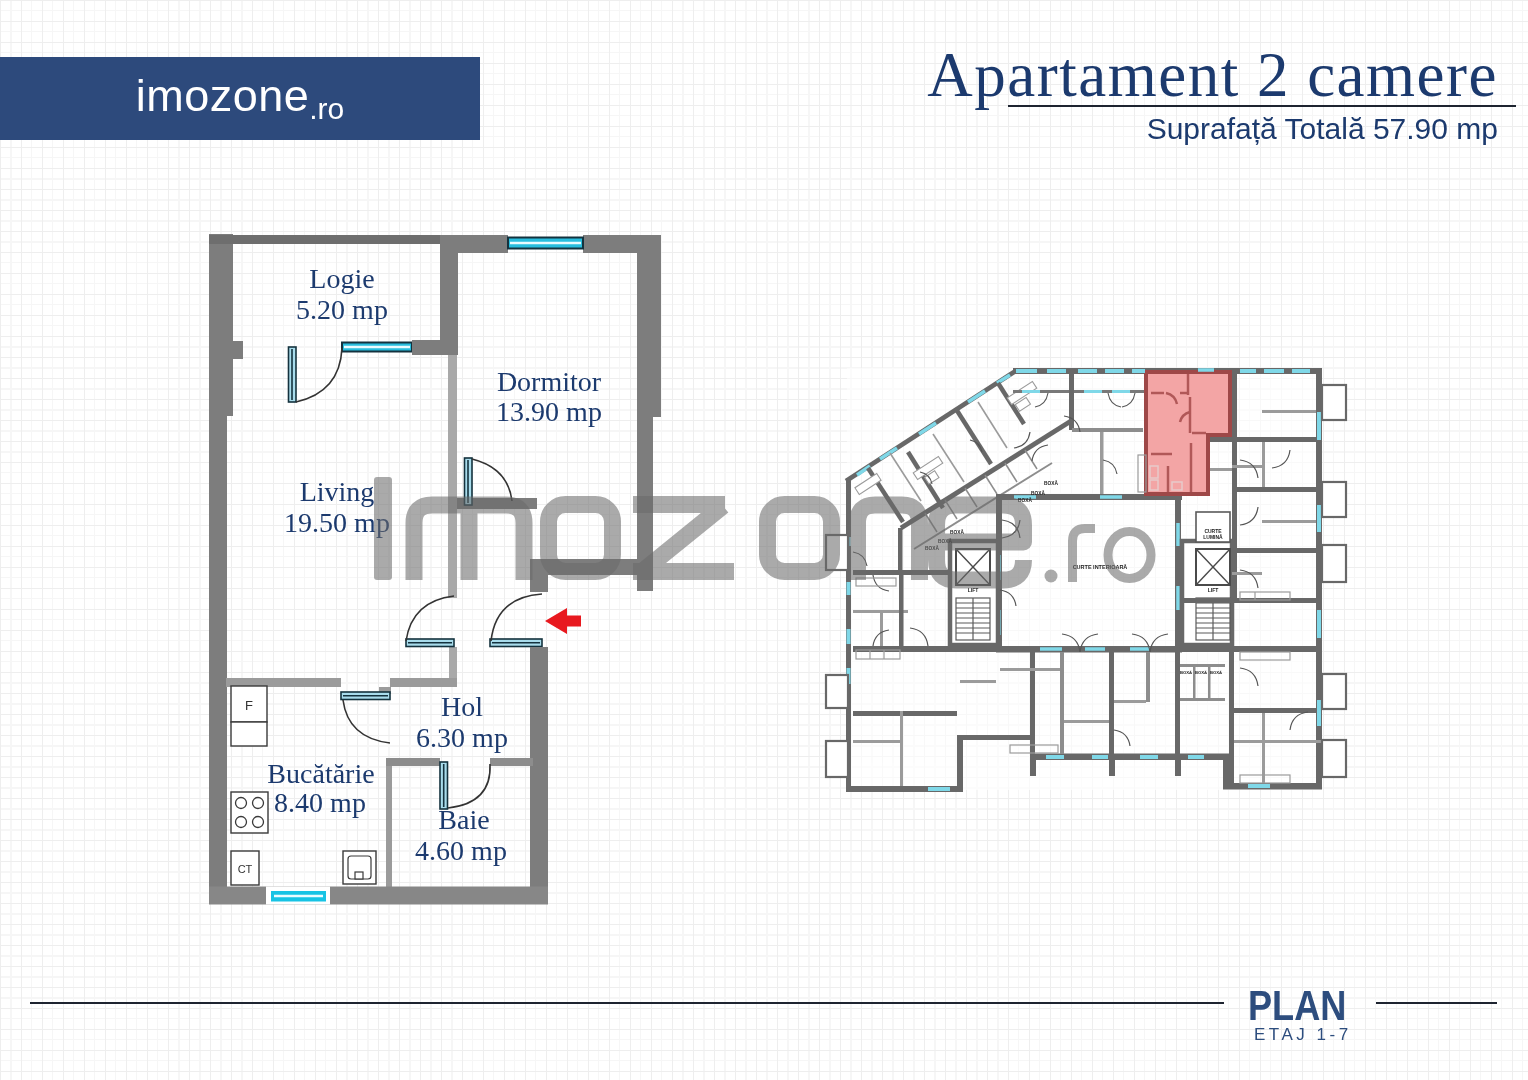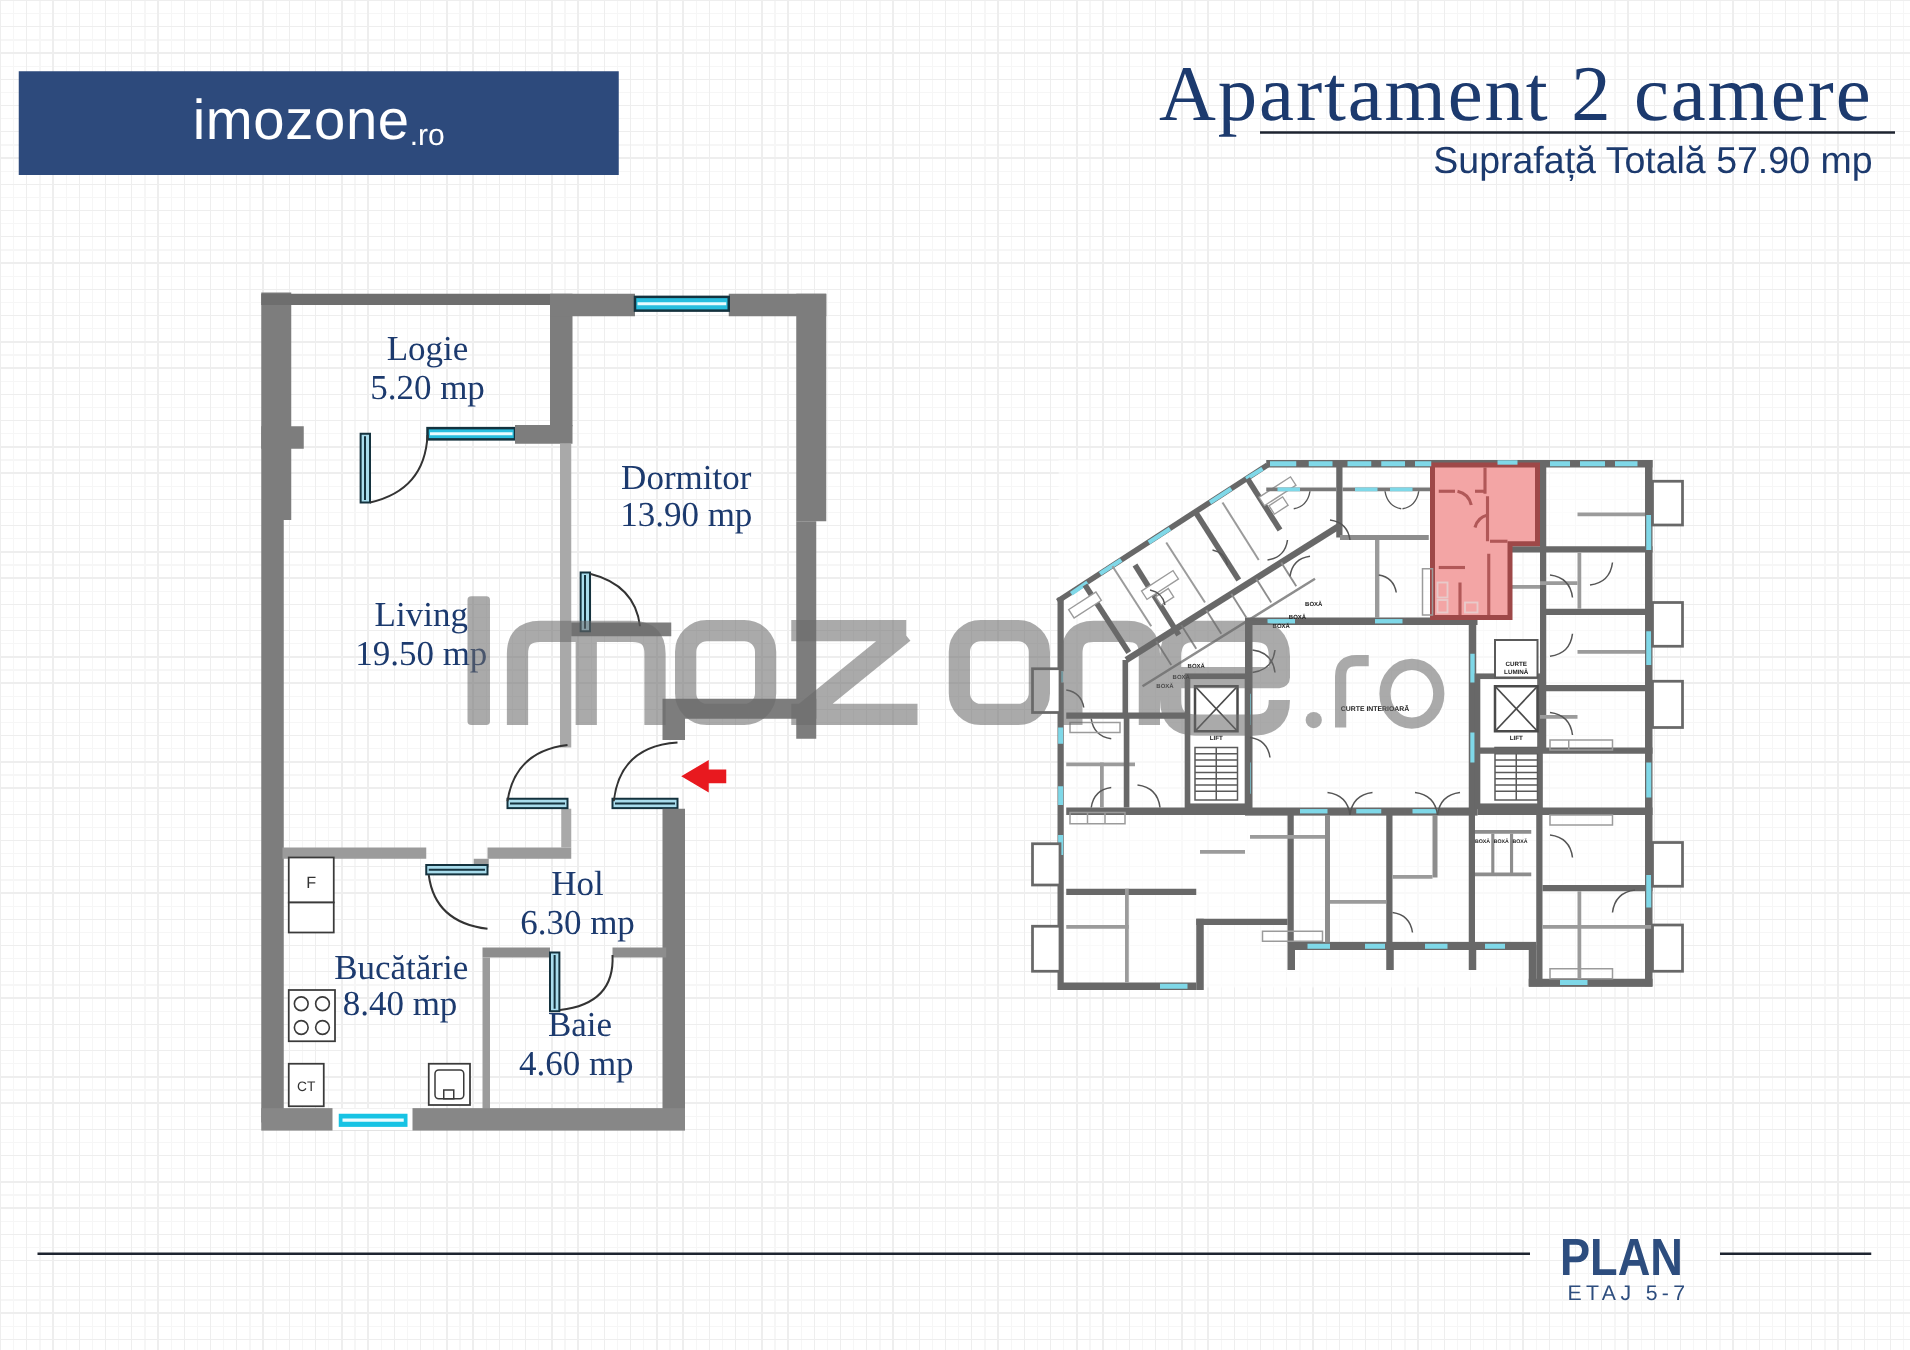--- a/index.html
+++ b/index.html
@@ -3,24 +3,24 @@
 <meta charset="utf-8">
 <style>
   html,body{margin:0;padding:0;width:1528px;height:1080px;overflow:hidden;background:#ffffff;}
   body{font-family:"Liberation Sans",sans-serif;position:relative;}
   .grid{position:absolute;left:0;top:0;width:1528px;height:1080px;
     background-image:
       repeating-linear-gradient(to right,#eeeeee 0 1px,transparent 1px 21px),
       repeating-linear-gradient(to bottom,#eeeeee 0 1px,transparent 1px 21px),
       repeating-linear-gradient(to right,#f6f6f6 0 1px,transparent 1px 10.5px),
       repeating-linear-gradient(to bottom,#f6f6f6 0 1px,transparent 1px 10.5px);}
-  .hdr{position:absolute;left:15px;top:57px;width:480px;height:83px;background:#2d4a7c;
+  .hdr{position:absolute;left:0;top:57px;width:480px;height:83px;background:#2d4a7c;
     display:flex;align-items:center;justify-content:center;}
   .hdr .big{color:#fff;font-size:45px;letter-spacing:0.5px;position:relative;top:-3px;}
-  .hdr .small{color:#fff;font-size:24px;position:relative;top:-3px;margin-top:26px;}
+  .hdr .small{color:#fff;font-size:30px;position:relative;top:-3px;margin-top:26px;}
   .title{position:absolute;top:39px;right:30px;font-family:"Liberation Serif",serif;
     font-size:63px;letter-spacing:1.5px;color:#1c3a6e;white-space:nowrap;margin-left:36px;}
   .rule{position:absolute;top:105px;left:1008px;width:508px;height:2px;background:#1e2430;}
   .subtitle{position:absolute;top:112px;right:30px;font-family:Liberation Sans, sans-serif;
     font-size:30px;color:#1c3a6e;white-space:nowrap;}
   .fl1{position:absolute;top:1002px;left:30px;width:1194px;height:2px;background:#1e2430;}
   .fl2{position:absolute;top:1002px;left:1376px;width:121px;height:2px;background:#1e2430;}
   .plan{position:absolute;top:982px;left:1248px;font-size:42px;font-weight:bold;color:#2d4d7e;
     transform:scaleX(0.86);transform-origin:0 0;white-space:nowrap;}
   .etaj{position:absolute;top:1025px;left:1254px;font-size:17px;letter-spacing:3.5px;color:#2d4d7e;white-space:nowrap;}
@@ -39,21 +39,21 @@
 <div class="title">Apartament 2 camere</div>
 
 <div class="rule"></div>
 
 <div class="subtitle">Suprafață Totală 57.90 mp</div>
 
 <div class="fl1"></div>
 
 <div class="plan">PLAN</div>
 
-<div class="etaj">ETAJ 5-7</div>
+<div class="etaj">ETAJ 1-7</div>
 
 <div class="fl2"></div>
 <svg width="1528" height="1080" viewBox="0 0 1528 1080">
 
 <g>
 
 <rect x="209" y="234" width="24" height="182" fill="#7d7d7d"></rect>
 <rect x="209" y="416" width="18" height="482" fill="#7d7d7d"></rect>
 
 <rect x="209" y="235" width="231" height="9" fill="#6e6e6e"></rect>

